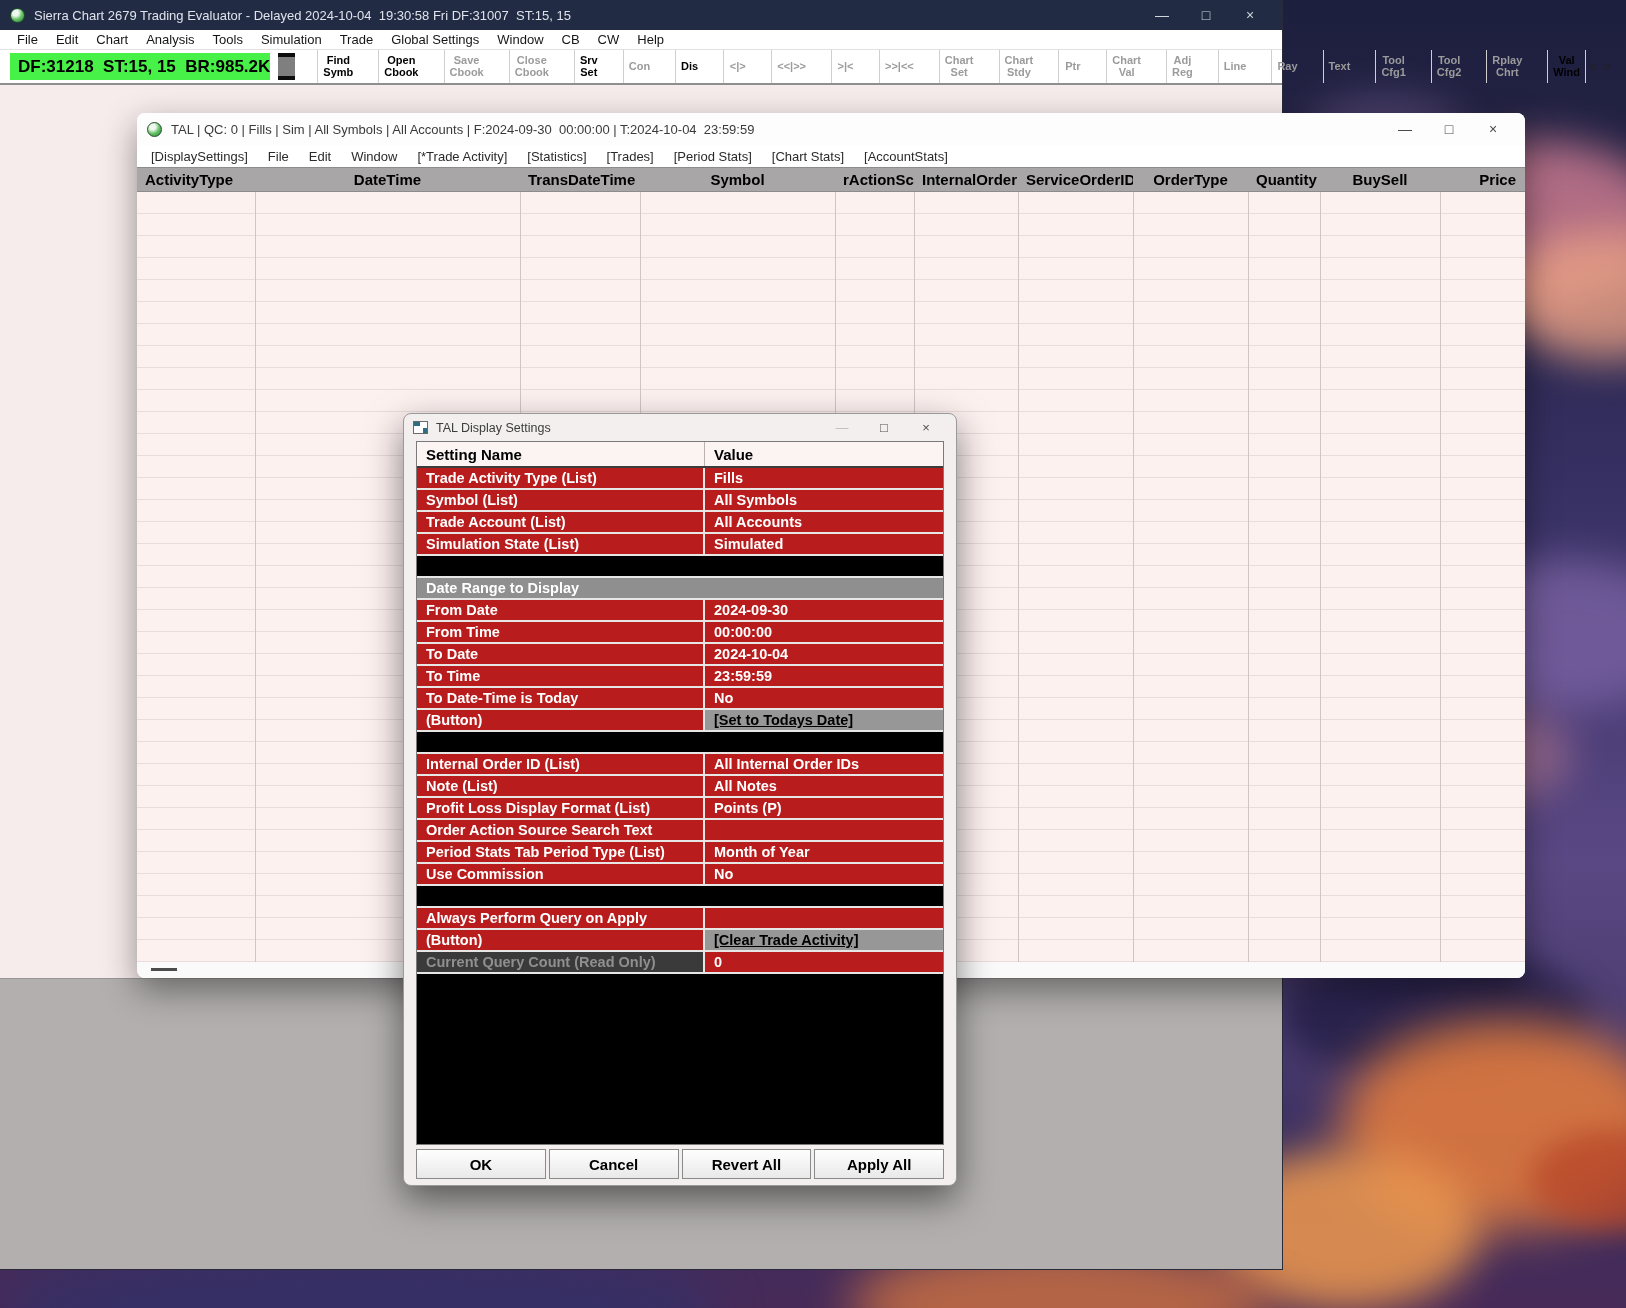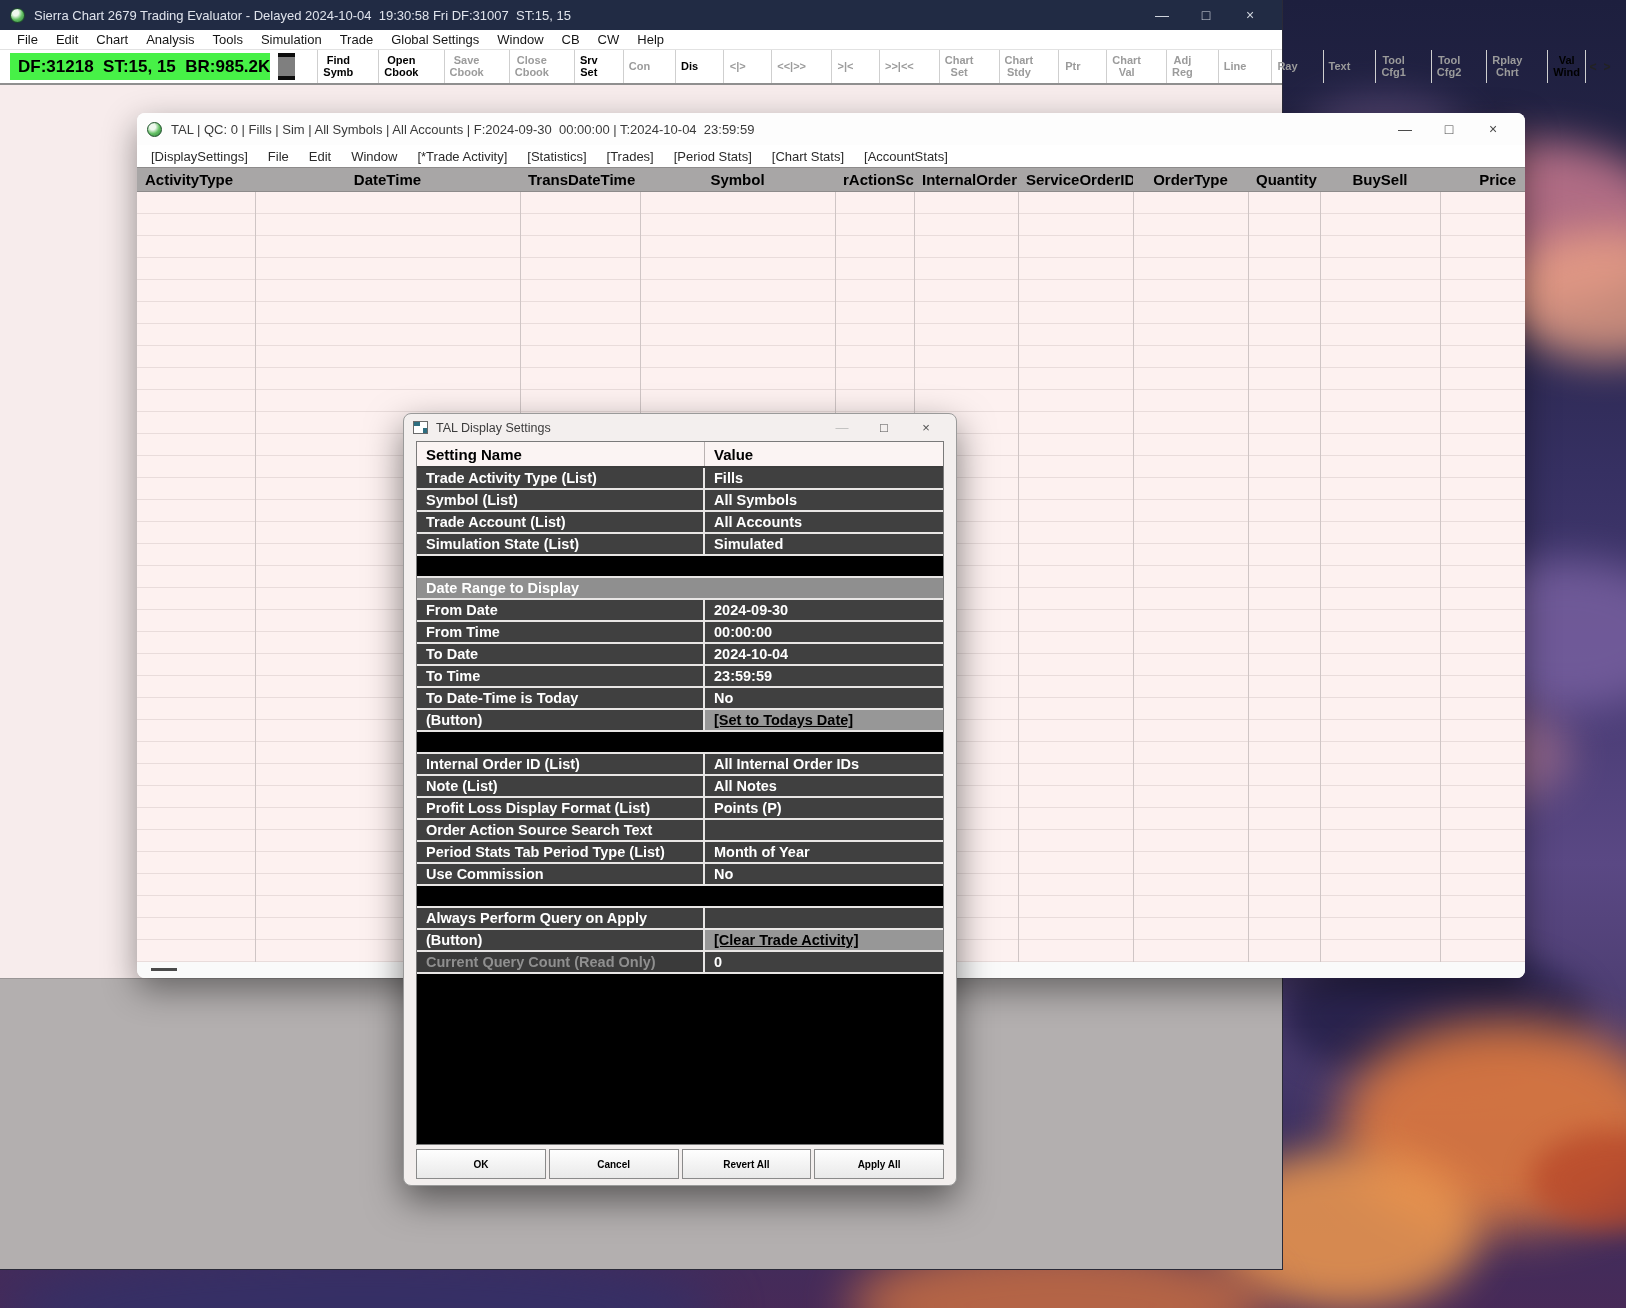--- a/index.html
+++ b/index.html
@@ -69,33 +69,33 @@
   .dlg-icon::before { content:""; position:absolute; left:0; top:0; width:6px; height:4px; background:#2e6e80; }
   .dlg-icon::after { content:""; position:absolute; right:0; bottom:0; width:4px; height:5px; background:#2e6e80; }
   .dlg-controls { margin-left:auto; display:flex; }
   .dlg-controls .wc { width:42px; height:24px; font-size:13px; color:#4f4f4f; }
   .dlg-controls .wc.dim { color:#bdbdbd; }
   .dlg-body { flex:1; margin:0 12px; border:1px solid #7a7a7a; background:#000; display:flex; flex-direction:column; overflow:hidden; }
   .dlg-colhdr { height:26px; background:#fbf4f3; display:flex; align-items:center;
     font-size:15px; font-weight:bold; color:#000; border-bottom:2px solid #3c3c3c; flex:0 0 auto; }
   .dlg-colhdr .c1 { width:288px; padding-left:9px; border-right:1px solid #b9b2b1; align-self:stretch; display:flex; align-items:center; }
   .dlg-colhdr .c2 { flex:1; padding-left:9px; }
-  .drow { height:22px; flex:0 0 auto; display:flex; align-items:stretch; background:#404040;
+  .drow { height:22px; flex:0 0 auto; display:flex; align-items:stretch; background:#b91c1c;
     font-size:14.5px; font-weight:bold; color:#fff; border-bottom:2px solid #e8e6e5; }
   .drow .dname { width:288px; padding-left:9px; display:flex; align-items:center; border-right:2px solid #e8e6e5;
     white-space:nowrap; overflow:hidden; }
   .drow .dval { flex:1; padding-left:9px; display:flex; align-items:center; white-space:nowrap; overflow:hidden; }
   .drow.section { background:#8f8f8f; color:#fff; padding-left:9px; align-items:center; }
   .drow.blank { background:#000; }
   .dval.btnval { background:#979797; color:#000;text-decoration:underline; }
   .drow.readonly .dname { background:#3a3a3a; color:#8f8f8f; }
   .dlg-filler { flex:1; background:#000; }
   .dlg-buttons { height:40px; flex:0 0 auto; display:flex; align-items:center; padding:4px 12px 6px 12px; gap:3px; }
   .dbtn { flex:1; height:30px; display:flex; align-items:center; justify-content:center;
-    background:linear-gradient(#fefefe,#e9e9e9); border:1px solid #8a8a8a; font-size:10px; font-weight:bold; color:#000; }
+    background:linear-gradient(#fefefe,#e9e9e9); border:1px solid #8a8a8a; font-size:15px; font-weight:bold; color:#000; }
 </style>
 </head>
 <body>
 
 <div class="screen">
 
   <div class="wallpaper">
     <div class="blob" style="left:1400px;top:140px;width:270px;height:170px;background:#c8798f;opacity:.85;"></div>
     <div class="blob" style="left:1500px;top:230px;width:210px;height:130px;background:#eaa184;opacity:.8;"></div>
     <div class="blob" style="left:1300px;top:100px;width:170px;height:80px;background:#6a5585;opacity:.7;"></div>

